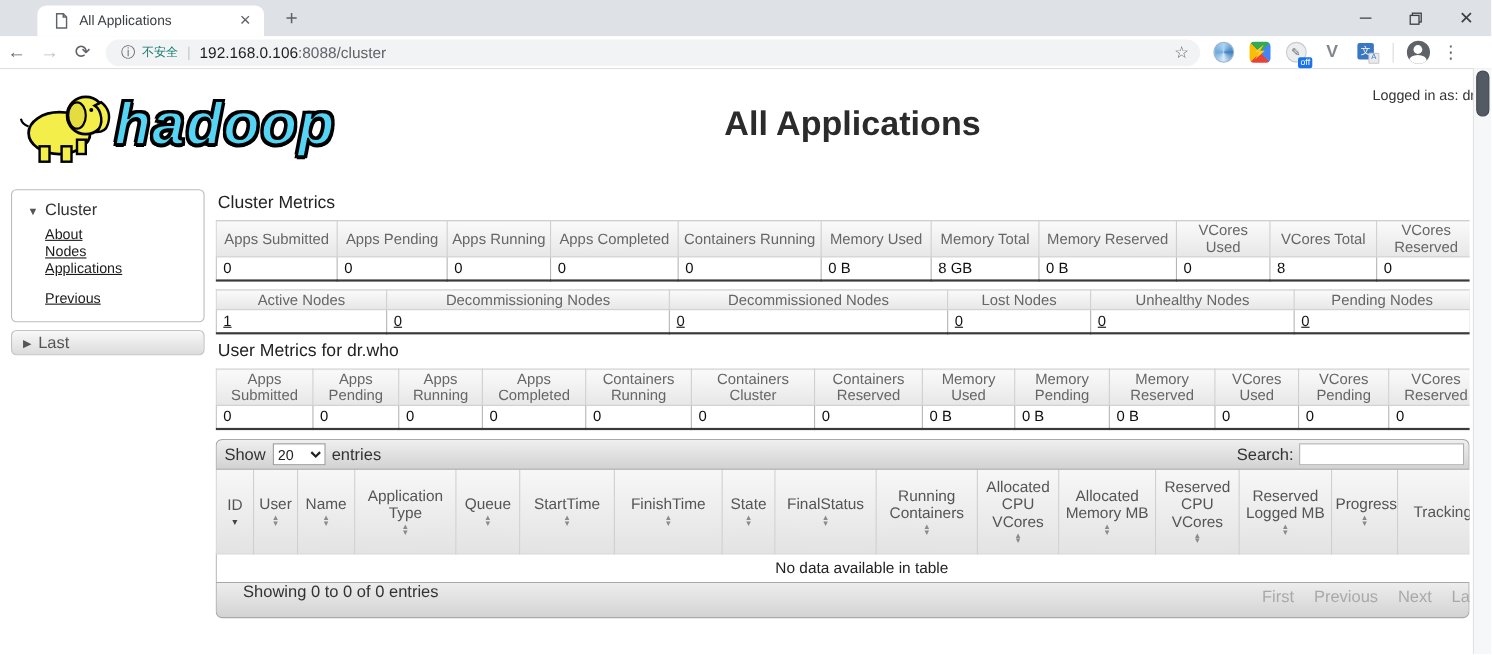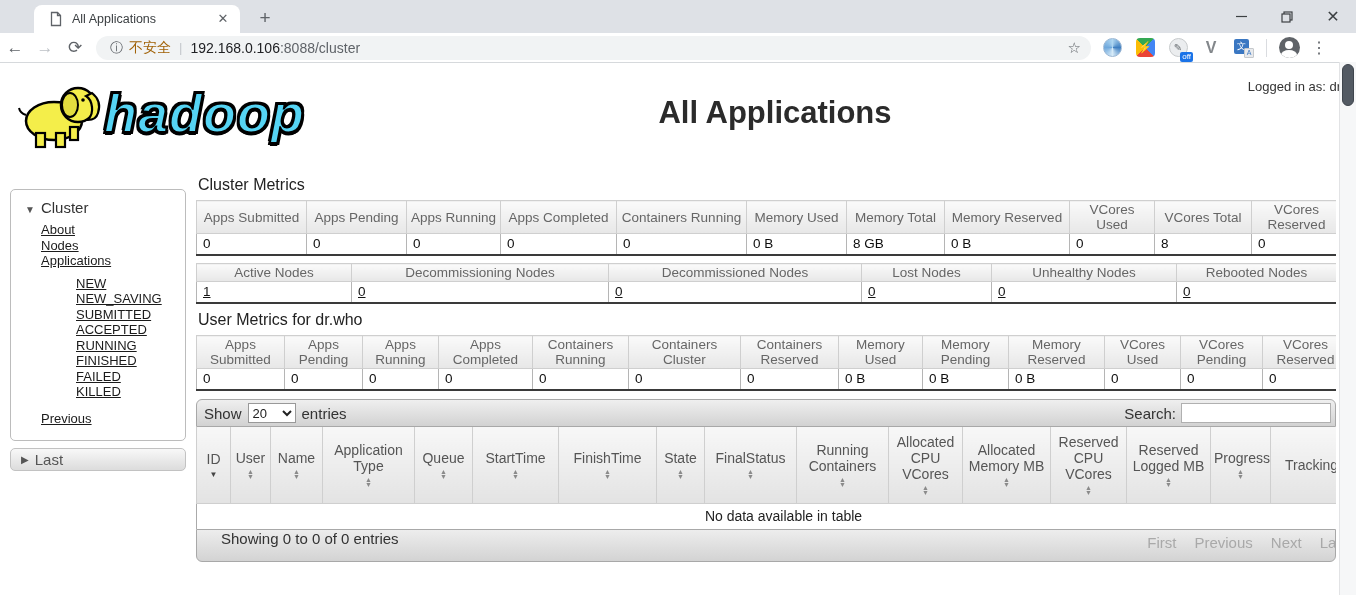--- a/index.html
+++ b/index.html
@@ -17,21 +17,21 @@
             text-align:center; line-height:24px; }
   .win-controls { position:absolute; right:0; top:0; height:33px; display:flex; }
   .win-btn { width:46px; height:33px; display:flex; align-items:center; justify-content:center; color:#3c4043; }
 
   .navbar { position:absolute; left:0; top:33px; width:1356px; height:30px; background:#fff; border-bottom:1px solid #d6d9dc; display:flex; align-items:center; }
   .nav-ico { font-size:17px; color:#5f6368; width:30px; text-align:center; flex:0 0 auto; }
   .nav-ico.fwd { color:#bdc1c6; }
   .omnibox { height:24px; flex:0 0 auto; width:995px; margin-left:6px; background:#f1f3f4; border-radius:13px;
              display:flex; align-items:center; padding:0 10px; }
   .omni-info { color:#5f6368; font-size:13px; margin:0 6px 0 4px; }
-  .omni-sec { color:#a16207; font-size:14px; }
+  .omni-sec { color:#0f766e; font-size:11px; }
   .omni-sep { color:#c4c7cb; margin:0 8px; font-size:13px; }
   .omni-host { color:#202124; font-size:14px; }
   .omni-path { color:#5f6368; font-size:14px; }
   .omni-star { margin-left:auto; color:#5f6368; font-size:15px; }
   .ext-row { display:flex; align-items:center; margin-left:10px; gap:11px; }
   .ext { width:22px; height:22px; position:relative; display:flex; align-items:center; justify-content:center; }
   .ext-swirl { width:19px; height:19px; border-radius:50%;
      background:conic-gradient(#aed6f1,#3f7fc1,#d7ebf8,#6fa8dc,#aed6f1); border:1px solid #9bb7d4; }
   .ext-bolt { width:19px; height:19px; border-radius:4px;
      background:conic-gradient(from 45deg,#4285f4 0 25%,#ea4335 25% 50%,#fbbc05 50% 75%,#34a853 75% 100%);
@@ -55,21 +55,21 @@
   .page { position:absolute; left:0; top:63px; width:1356px; height:532px; background:#fff; }
   .loggedin { position:absolute; right:15px; top:16px; font-size:13px; color:#333; white-space:nowrap; }
   .logo { position:absolute; left:12px; top:12px; display:flex; align-items:center; }
   .logo-text { font-size:54px; font-weight:bold; font-style:italic; color:#55d4f4; letter-spacing:1px;
      -webkit-text-stroke:2px #000;
      text-shadow:-2px -2px 0 #000, 2px -2px 0 #000, -2px 2px 0 #000, 2px 2px 0 #000, 0 3px 0 #000; }
   .page-title { position:absolute; left:205px; top:32px; width:1140px; text-align:center;
      font-size:31px; font-weight:bold; color:#2b2b2b; }
 
   
-  .sidebar { position:absolute; left:10px; top:126px; width:176px; }
+  .sidebar { position:absolute; left:10px; top:109px; width:176px; }
   .cluster-box { border:1px solid #bcbcbc; border-radius:5px; background:#fff; padding:6px 0 14px 0; }
   .cluster-head { font-size:15px; color:#333; padding:3px 0 6px 14px; }
   .tri { font-size:10px; color:#555; margin-right:6px; }
   .side-links { padding-left:30px; }
   .side-links a, .cluster-box a { color:#1b1b1b; text-decoration:underline; font-size:13px; display:block; line-height:15.5px; }
   .state-links { padding-left:65px; margin-top:7px; }
   .sched { padding-left:30px; margin-top:11px; }
   .tools-bar { margin-top:7px; border:1px solid #c2c2c2; border-radius:5px; height:23px;
      background:linear-gradient(#f8f8f8,#dcdcdc); display:flex; align-items:center; padding-left:10px;
      font-size:15px; color:#555; }
@@ -205,30 +205,20 @@
 
     <div class="page-title">All Applications</div>
 
     <div class="sidebar">
       <div class="cluster-box">
         <div class="cluster-head"><span class="tri">▼</span><span>Cluster</span></div>
         <div class="side-links">
           <a href="#">About</a>
           <a href="#">Nodes</a>
           <a href="#">Applications</a>
-        </div>
-        <div class="state-links">
-          <a href="#">NEW</a>
-          <a href="#">NEW_SAVING</a>
-          <a href="#">SUBMITTED</a>
-          <a href="#">ACCEPTED</a>
-          <a href="#">RUNNING</a>
-          <a href="#">FINISHED</a>
-          <a href="#">FAILED</a>
-          <a href="#">KILLED</a>
         </div>
         <div class="sched">
           <a href="#">Previous</a>
         </div>
       </div>
       <div class="tools-bar">
           <span class="tri">▶</span>
           <span>Last</span>
         </div>
     </div>
@@ -291,21 +281,21 @@
             <col style="width:185px">
             <col style="width:160px">
           </colgroup>
         <thead>
             <tr>
           <th>Active Nodes</th>
           <th>Decommissioning Nodes</th>
           <th>Decommissioned Nodes</th>
           <th>Lost Nodes</th>
           <th>Unhealthy Nodes</th>
-          <th>Rebooted Nodes</th>
+          <th>Pending Nodes</th>
         </tr>
           </thead>
         <tbody>
             <tr>
           <td><a href="#">1</a></td>
           <td><a href="#">0</a></td>
           <td><a href="#">0</a></td>
           <td><a href="#">0</a></td>
           <td><a href="#">0</a></td>
           <td><a href="#">0</a></td>

